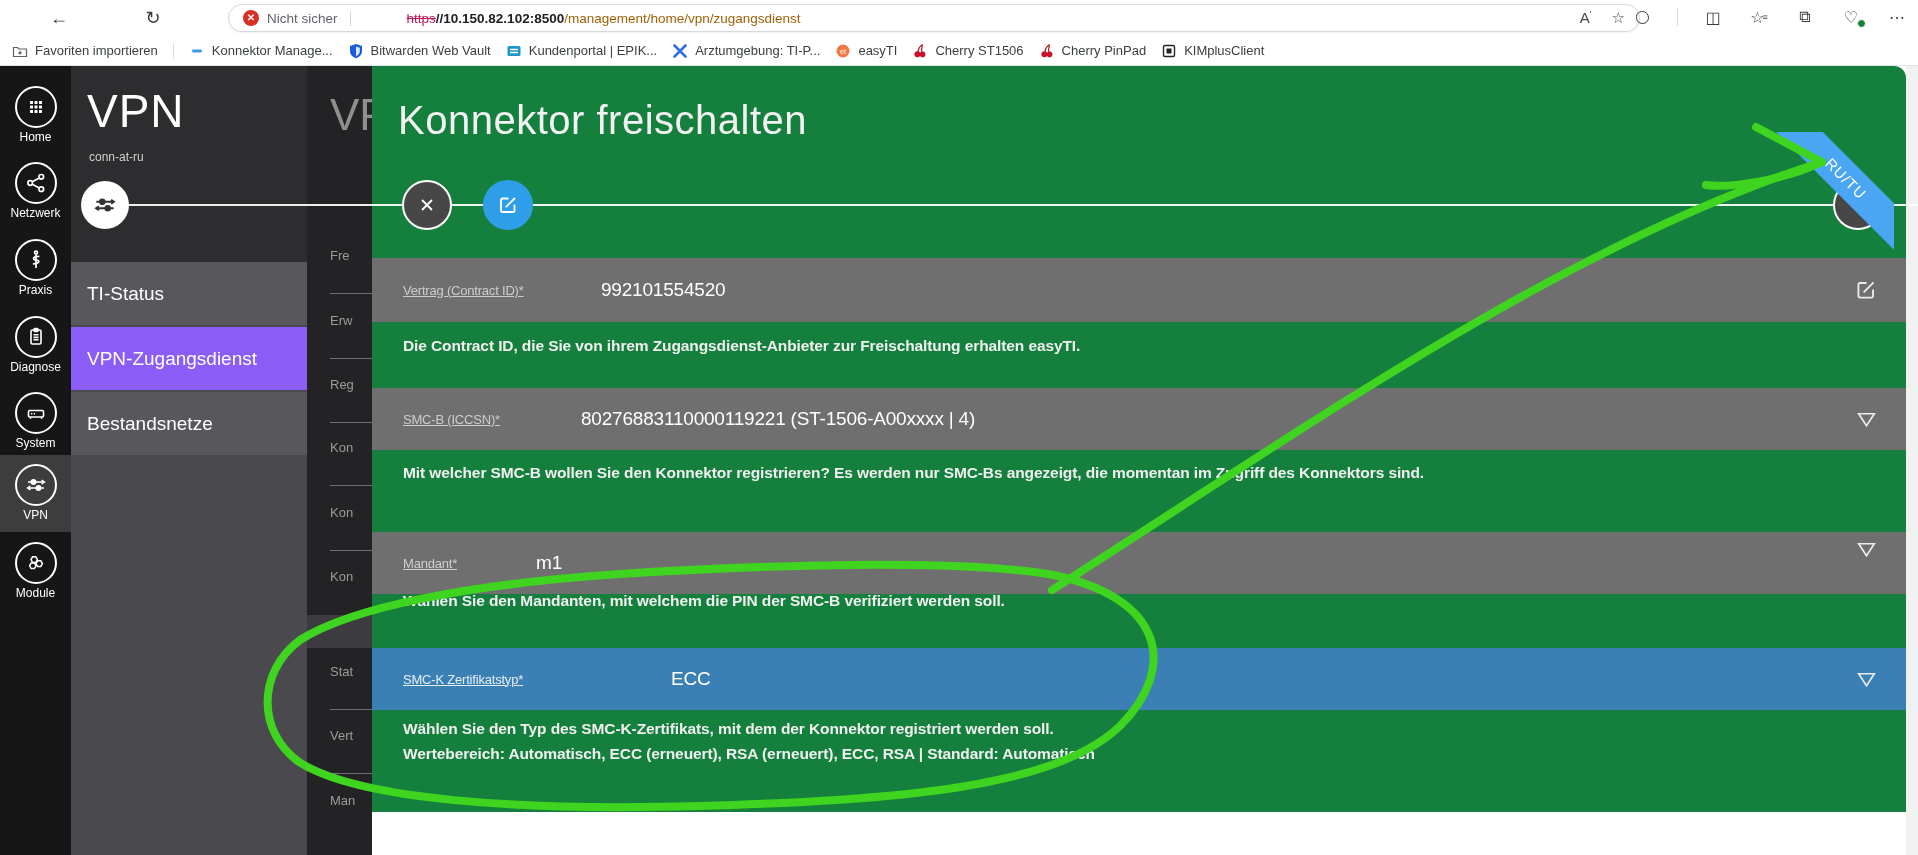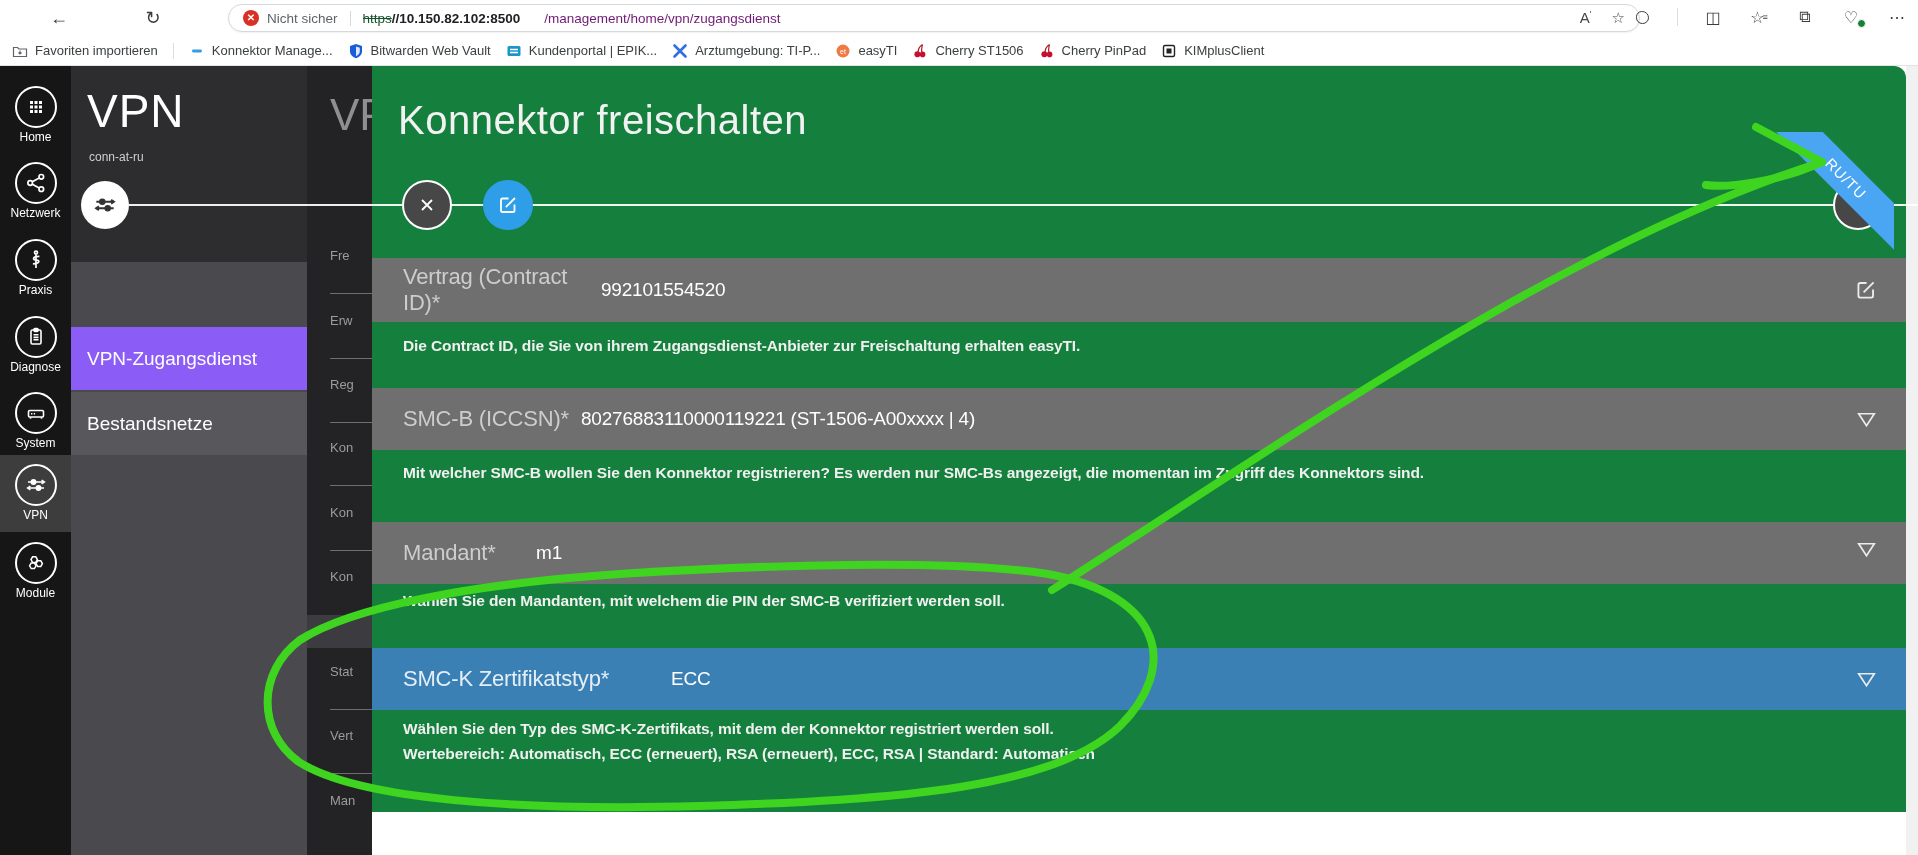--- a/index.html
+++ b/index.html
@@ -13,23 +13,23 @@
   .tb-btn { top:5px; width:26px; height:26px; color:#3c3c3c; font-size:18px;
             display:flex; align-items:center; justify-content:center; border-radius:6px; cursor:pointer; }
   #url-pill { left:228px; top:4px; width:1412px; height:28px; background:#fff;
               border:1px solid #d6d9dc; border-radius:14px; box-shadow:0 1px 2px rgba(0,0,0,.06);
               display:flex; align-items:center; padding:0 14px; }
   .sec-dot { width:16px; height:16px; border-radius:50%; background:#d93025; color:#fff;
              font-size:10px; line-height:16px; text-align:center; font-weight:bold; flex:0 0 auto; }
   .sec-label { margin-left:8px; font-size:13.5px; color:#5f6368; white-space:nowrap; }
   .pill-div { width:1px; height:15px; background:#d6d9dc; margin:0 12px; }
   .url-text { font-size:13.5px; white-space:nowrap; overflow:hidden; }
-  .url-scheme { color:#14532d; text-decoration:line-through; }
+  .url-scheme { color:#be185d; text-decoration:line-through;margin-left:44px; }
   .url-host { color:#202124; font-weight:bold; }
-  .url-path { color:#701a75;padding-left:24px; }
+  .url-path { color:#a16207; }
   .pill-icons { margin-left:auto; display:flex; gap:20px; color:#474747; font-size:15px; }
   #tb-right { right:10px; top:5px; display:flex; gap:24px; align-items:center; color:#3c3c3c; font-size:16px; }
   #tb-right .ic { cursor:pointer; display:flex; align-items:center; justify-content:center; width:22px; height:24px; }
   .splat { width:13px; height:13px; border:1.7px solid #3c3c3c; border-radius:46% 54% 50% 50%; }
   .essentials { position:relative; }
   .essentials .badge { position:absolute; right:-4px; bottom:1px; width:9px; height:9px;
                         background:#188038; border-radius:50%; border:1.5px solid #fff; }
   .tbdiv { width:1px; height:18px; background:#dcdcdc; }
 
   #bookmarks { left:0; top:36px; width:1918px; height:30px; background:#fff;
@@ -66,21 +66,21 @@
 
   
   #dialog { left:372px; top:66px; width:1534px; height:746px; background:#15803d; border-top-right-radius:12px; overflow:hidden; }
   #right-gutter { left:1906px; top:66px; width:12px; height:789px; background:#f1f1f1; }
   #dlg-title { position:absolute; left:26px; top:32px; font-size:40px; font-weight:300; color:#f2f2f2; letter-spacing:.5px; }
   #hrule { left:129px; top:204px; width:1789px; height:2px; background:rgba(255,255,255,.92); z-index:6; }
   .circ-btn { position:absolute; width:50px; height:50px; border-radius:50%; border:2px solid #fff;
               display:flex; align-items:center; justify-content:center; cursor:pointer; z-index:7; background:#474747; }
   .circ-btn.blue { background:#2f9ee8; border-color:#2f9ee8; }
   .drow { position:absolute; left:0; width:1534px; background:#6f6f6f; display:flex; align-items:center; padding-left:31px; }
-  .drow .lbl { color:#cdcdcd; font-size:22px; letter-spacing:-.2px; }
+  .drow .lbl { color:#cdcdcd; font-size:13px; letter-spacing:-.2px;text-decoration:underline; }
   .drow .val { color:#fff; font-size:19px; font-weight:500; letter-spacing:-.2px; }
   .drow.hl { background:#3a80b5;gap:40px; }
   .drow.hl .lbl { color:#e4eef6; }
   .w1 { display:inline-block; width:198px; } .w2 { display:inline-block; width:178px; }
   .w3 { display:inline-block; width:133px; } .w4 { display:inline-block; width:228px; }
   .desc { position:absolute; left:31px; color:#f0f0f0; font-size:15.5px; font-weight:600; letter-spacing:-.1px; line-height:24.5px; }
   .row-ic { position:absolute; left:1480px; width:28px; height:28px; display:flex; align-items:center; justify-content:center; cursor:pointer; }
 
   
   #ribbon-box { position:absolute; right:12px; top:66px; width:120px; height:120px; overflow:hidden; z-index:8; pointer-events:none; }
@@ -294,20 +294,23 @@
         <svg width="26" height="26" viewBox="0 0 24 24">
             <g stroke="#333" stroke-width="1.8" fill="none">
               <path d="M4 9h16M4 15h16"></path>
               <path d="M17.6 7.3 20.2 9l-2.6 1.7M6.4 13.3 3.8 15l2.6 1.7"></path>
               <circle cx="9.5" cy="9" r="2.1" fill="#333"></circle>
               <circle cx="14.5" cy="15" r="2.1" fill="#333"></circle>
             </g>
           </svg>
       </div>
     </div>
+    <div class="ss-row" style="top:196px;">
+        <span>TI-Status</span>
+      </div>
     <div class="ss-row active" style="top:261px;">
         <span>VPN-Zugangsdienst</span>
       </div>
     <div class="ss-row" style="top:326px;">
         <span>Bestandsnetze</span>
       </div>
   </div>
 
   <div id="page-strip" class="abs">
     <div id="strip-title">VP</div>
@@ -353,21 +356,21 @@
       <span class="lbl w2">SMC-B (ICCSN)*</span>
       <span class="val">80276883110000119221 (ST-1506-A00xxxx | 4)</span>
     </div>
     <div class="row-ic" style="top:339px;">
       <svg width="25" height="25" viewBox="0 0 24 24">
           <path d="M4.5 6.5h15L12 18Z" fill="none" stroke="#ececec" stroke-width="1.6"></path>
         </svg>
     </div>
     <div class="desc" style="top:395px; width:1400px;">Mit welcher SMC-B wollen Sie den Konnektor registrieren? Es werden nur SMC-Bs angezeigt, die momentan im Zugriff des Konnektors sind.</div>
 
-    <div class="drow" style="top:456px; height:62px;align-items:center;">
+    <div class="drow" style="top:466px; height:62px;align-items:center;">
       <span class="lbl w3">Mandant*</span>
       <span class="val">m1</span>
     </div>
     <div class="row-ic" style="top:469px;">
       <svg width="25" height="25" viewBox="0 0 24 24">
           <path d="M4.5 6.5h15L12 18Z" fill="none" stroke="#ececec" stroke-width="1.6"></path>
         </svg>
     </div>
     <div class="desc" style="top:523px; width:1400px;">Wählen Sie den Mandanten, mit welchem die PIN der SMC-B verifiziert werden soll.</div>
 

